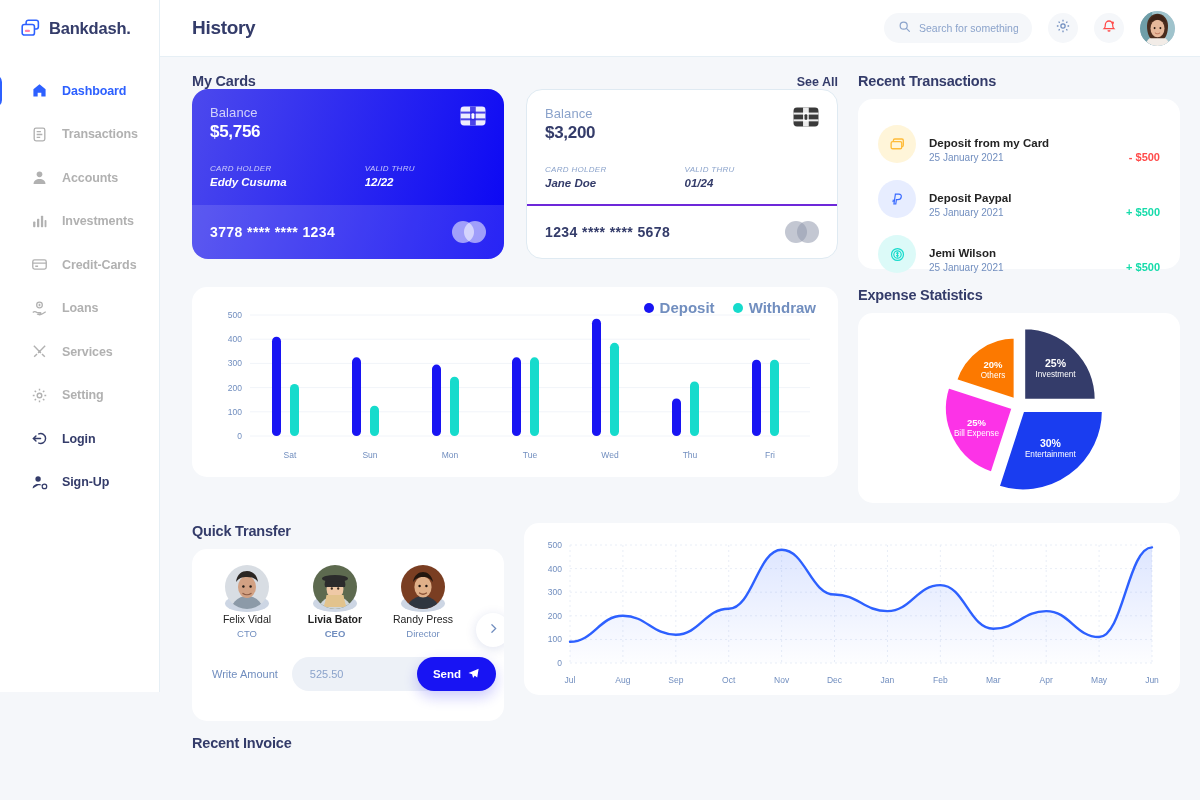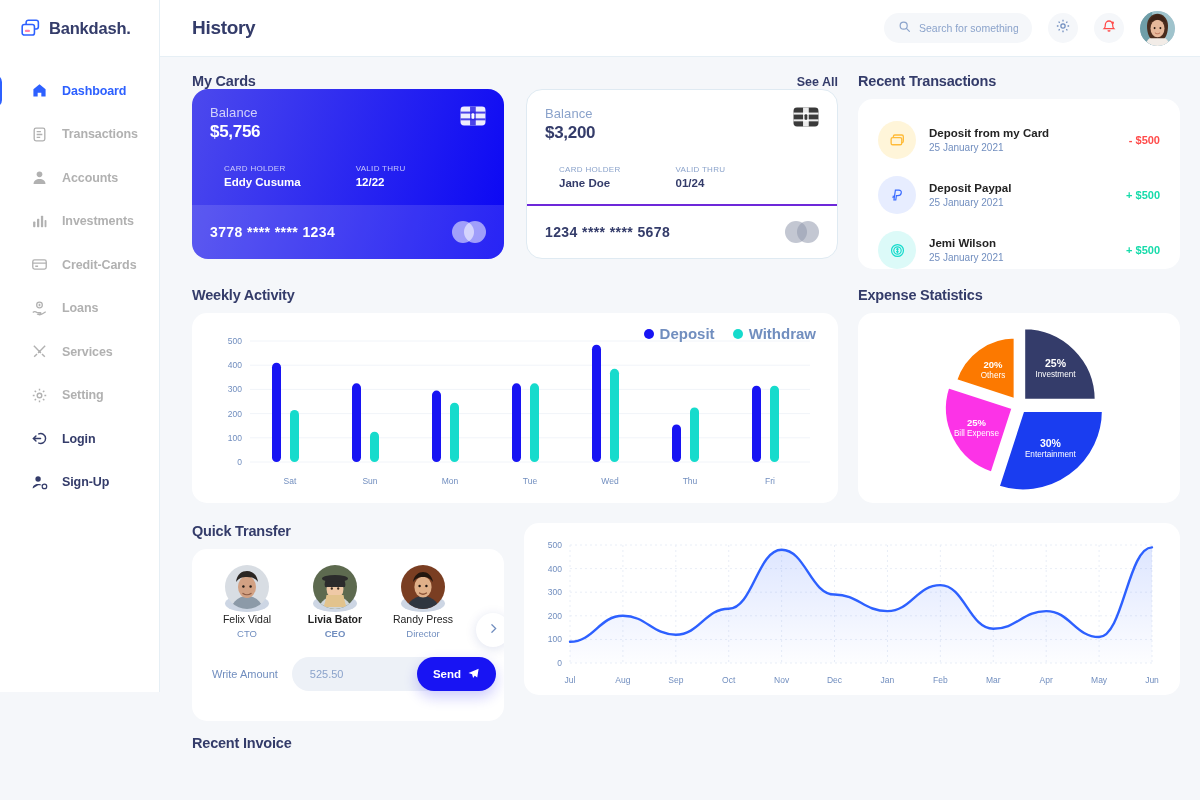--- a/index.html
+++ b/index.html
@@ -85,42 +85,42 @@
     width: 312px; height: 170px; border-radius: 16px; position: relative; overflow: hidden;
     flex: 0 0 312px;
   }
   .bankcard.blue { background: linear-gradient(107deg, #4c49ed 0%, #0a06f4 100%); color: #fff; }
   .bankcard.white { background: #fff; color: #343c6a; border: 1px solid #dfeaf2; }
   .bc-top { padding: 16px 18px 0 18px; }
   .bc-label { font-size: 13px; opacity: .75; letter-spacing: .1px; }
   .bankcard.white .bc-label { color: #8ba3cb; opacity: 1; }
   .bc-balance { font-size: 17px; font-weight: bold; margin-top: 2px; letter-spacing: -0.3px; }
   .chip { position: absolute; right: 18px; top: 17px; width: 26px; height: 20px; }
-  .bc-mid { display: flex; gap: 55px; padding: 22px 18px 0 32px; }
+  .bc-mid { display: flex; gap: 78px; padding: 22px 18px 0 18px; font-style: italic; }
   .bc-mid .k { font-size: 8px; letter-spacing: .3px; opacity: .72; }
   .bankcard.white .bc-mid .k { color: #8ba3cb; opacity: 1; }
   .bc-mid .v { font-size: 11.5px; font-weight: bold; margin-top: 3px; }
   .bc-foot {
     position: absolute; bottom: 0; left: 0; right: 0; height: 54px;
     display: flex; align-items: center; justify-content: space-between; padding: 0 18px;
   }
   .bankcard.blue .bc-foot { background: rgba(255,255,255,.12); }
   .bankcard.white .bc-foot { border-top: 2px solid #6d28d9; }
   .bc-number { font-size: 14px; font-weight: bold; letter-spacing: .4px; }
   .mc-logo { position: relative; width: 34px; height: 22px; }
   .mc-logo i { position: absolute; top: 0; width: 22px; height: 22px; border-radius: 50%; display: block; }
   .mc-logo i.a { left: 0; }
   .mc-logo i.b { right: 0; }
   .bankcard.blue .mc-logo i { background: rgba(255,255,255,.55); }
   .bankcard.white .mc-logo i { background: #9199ad; opacity: .55; }
 
   
   .rt-col { width: 330px; }
   .rt-panel { padding: 18px 20px; height: 170px; }
-  .tx { display: flex; align-items: center; gap: 13px; height: 46px; }
+  .tx { display: flex; align-items: flex-end; gap: 13px; height: 46px; }
   .tx + .tx { margin-top: 9px; }
   .tx-ico { width: 38px; height: 38px; border-radius: 50%; flex: 0 0 38px; display: flex; align-items: center; justify-content: center; }
   .tx-body { flex: 1; min-width: 0; }
   .tx-title { font-size: 11.5px; font-weight: bold; color: #232323; }
   .tx-date { font-size: 10px; color: #718ebf; margin-top: 3px; }
   .tx-amt { font-size: 11px; font-weight: bold; white-space: nowrap; }
   .tx-amt.neg { color: #ff4b4a; }
   .tx-amt.pos { color: #16dbaa; }
 
   
@@ -480,21 +480,20 @@
               </span>
               <span class="tx-amt pos">+ $500</span>
             </div>
           </div>
         </section>
       </div>
 
       <div class="row" style="margin-top:18px">
 
         <section class="wa-col">
-          <div class="sec-title">Weekly Activity</div>
           <div class="card-panel wa-panel">
             <div class="legend">
               <span class="legend-item">
                 <span class="legend-dot" style="background:#1814f3"></span>
                 <span class="legend-label">Deposit</span>
               </span>
               <span class="legend-item">
                 <span class="legend-dot" style="background:#16dbcc"></span>
                 <span class="legend-label">Withdraw</span>
               </span>

